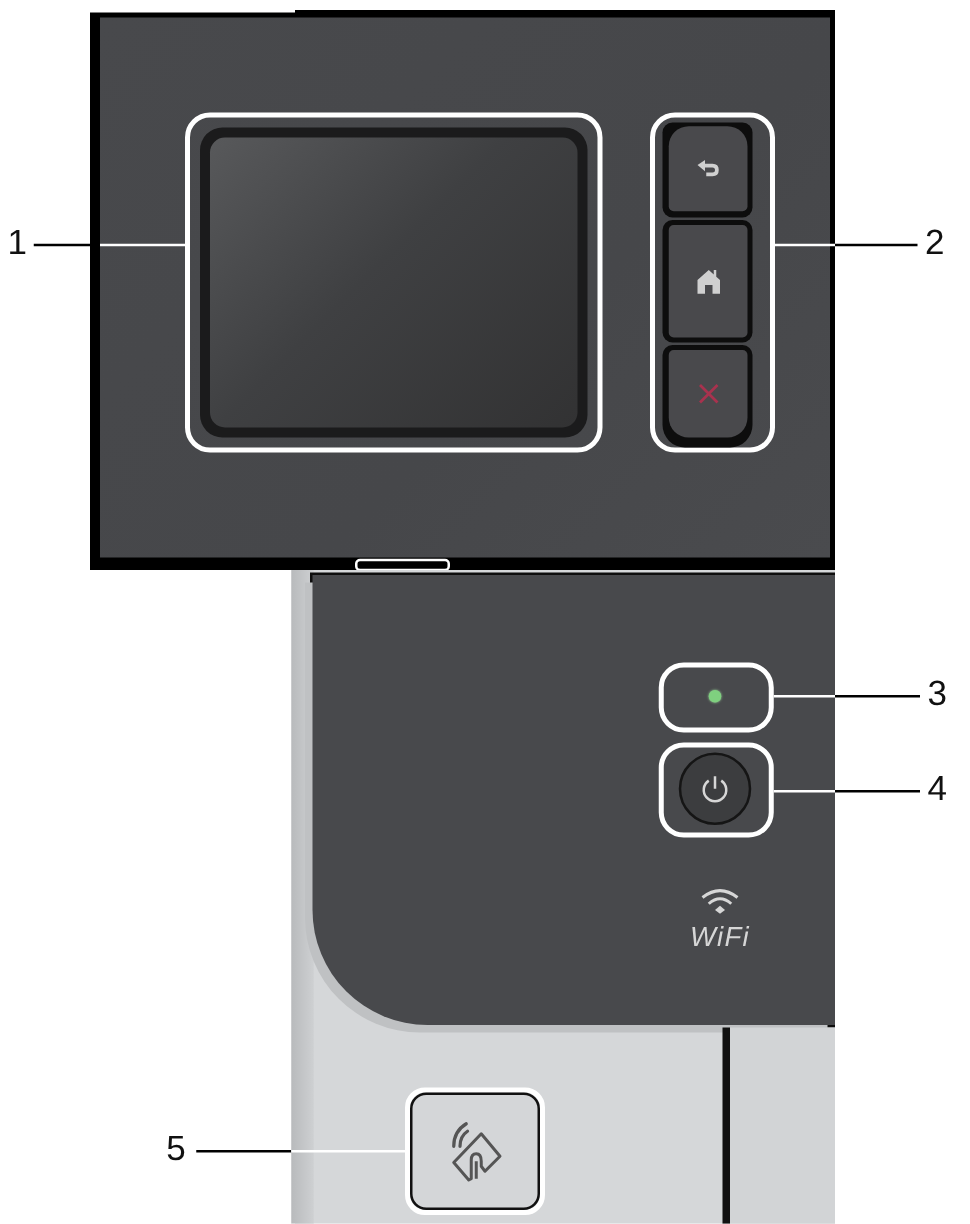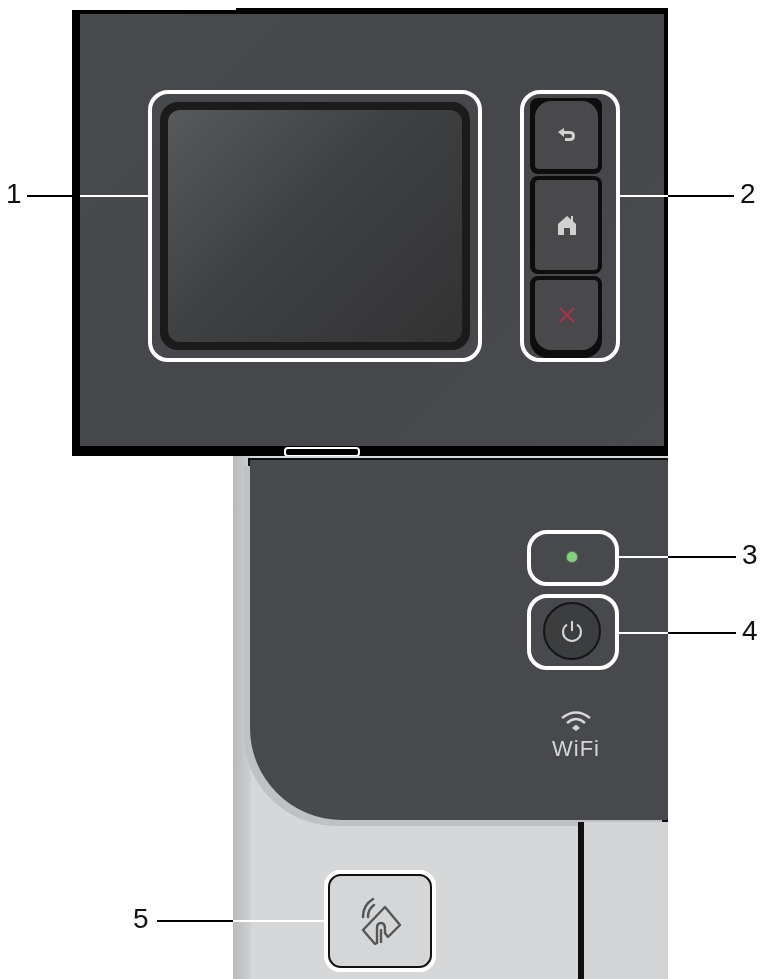--- a/index.html
+++ b/index.html
@@ -41,21 +41,21 @@
   .lower-dark-edge { left:248px; top:458px; width:420px; height:364px; background:#0e0e0e; border-bottom-left-radius:94px; }
   .divider-v { left:578px; top:822px; width:6px; height:157px; background:#111; }
   .right-light { left:584px; top:822px; width:84px; height:157px; background:#d2d4d6; }
 
   .status-outline { left:527px; top:530px; width:92px; height:56px; }
   .status-led { left:567px; top:552px; width:10px; height:10px; border-radius:50%; background:#7fd07f; box-shadow:0 0 2px #9fe09f; }
   .power-outline { left:527px; top:594px; width:92px; height:76px; }
   .power-btn { left:543px; top:602px; width:58px; height:58px; border-radius:50%; background:#3c3d3f; border:2px solid #151515; box-sizing:border-box; }
   .power-btn svg { position:absolute; left:50%; top:50%; transform:translate(-50%,-50%); }
 
-  .wifi-wrap { left:540px; top:710px; width:72px; height:50px; text-align:center; color:#d6d6d6; }
+  .wifi-wrap { left:540px; top:710px; width:72px; height:50px; text-align:center; color:#d6d6d6;font-style:italic; }
   .wifi-text { font-size:22px; letter-spacing:1px; line-height:1; margin-top:2px; }
 
   .nfc-outline { left:324px; top:870px; width:112px; height:102px; border:4px solid #fff; border-radius:16px; box-sizing:border-box; }
   .nfc-inner { left:328px; top:874px; width:104px; height:94px; border:2px solid #111; border-radius:13px; box-sizing:border-box; background:#d4d6d8; }
   .nfc-inner svg { position:absolute; left:50%; top:50%; transform:translate(-50%,-50%); }
 </style>
 </head>
 <body>
 
 <div class="abs top-panel"></div>

